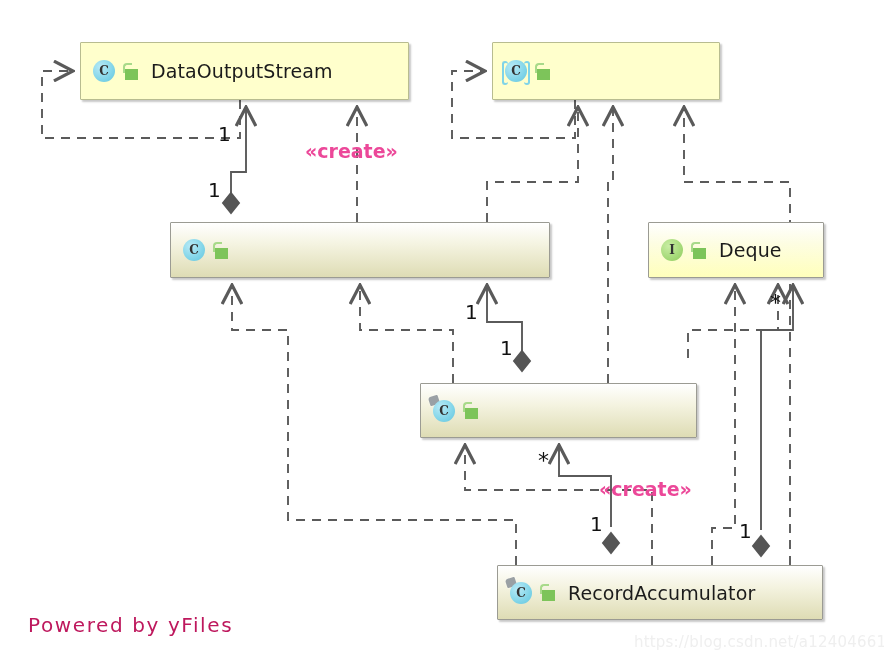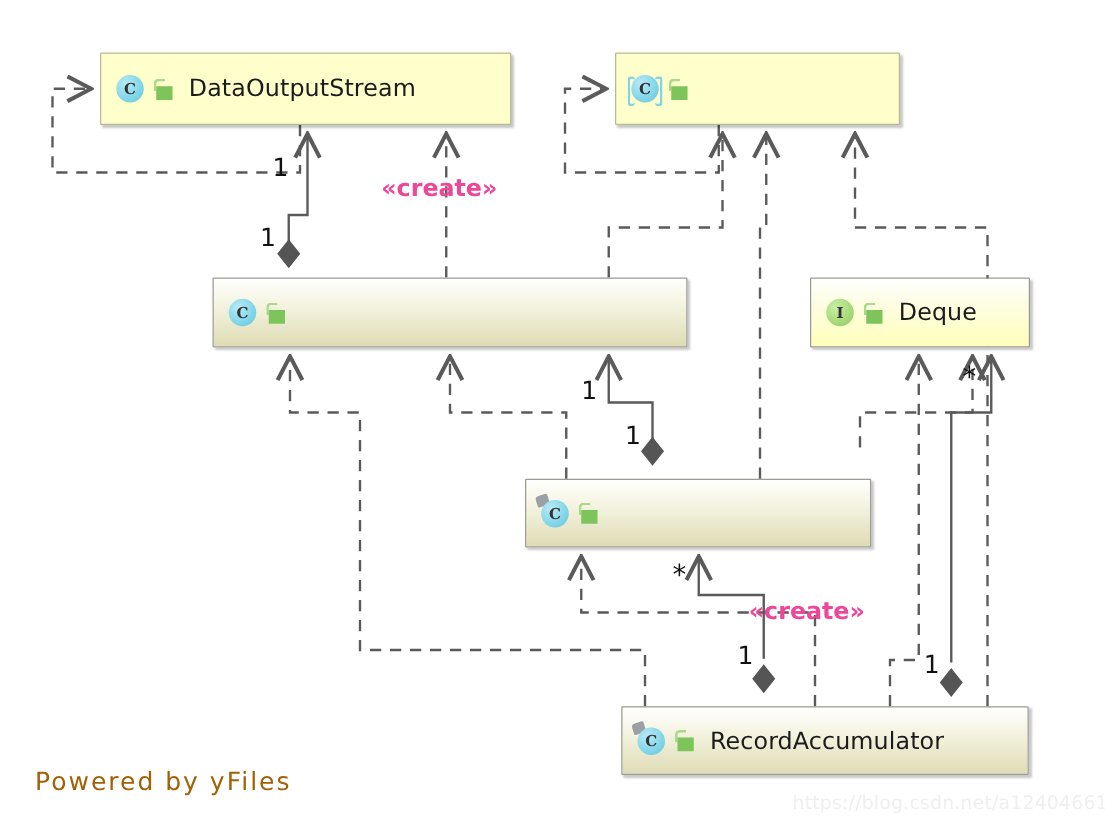--- a/index.html
+++ b/index.html
@@ -77,21 +77,21 @@
     font-family:"DejaVu Sans","Liberation Sans",sans-serif;
     white-space:nowrap;
   }
   .elabel.mult{font-size:20px;}
   .elabel.star{font-size:22px;line-height:12px;}
   .elabel.stereo{font-size:19px;font-weight:bold;color:#ec4899;}
 
   
   .wm-yfiles{
     position:absolute;left:28px;top:613px;
-    font-size:20px;color:#a16207;letter-spacing:1.6px;
+    font-size:20px;color:#be185d;letter-spacing:1.6px;
   }
   .wm-url{
     position:absolute;left:634px;top:633px;
     font-size:15px;color:#efefef;letter-spacing:.2px;
   }
 </style>
 </head>
 <body>
 
 <div id="stage">

